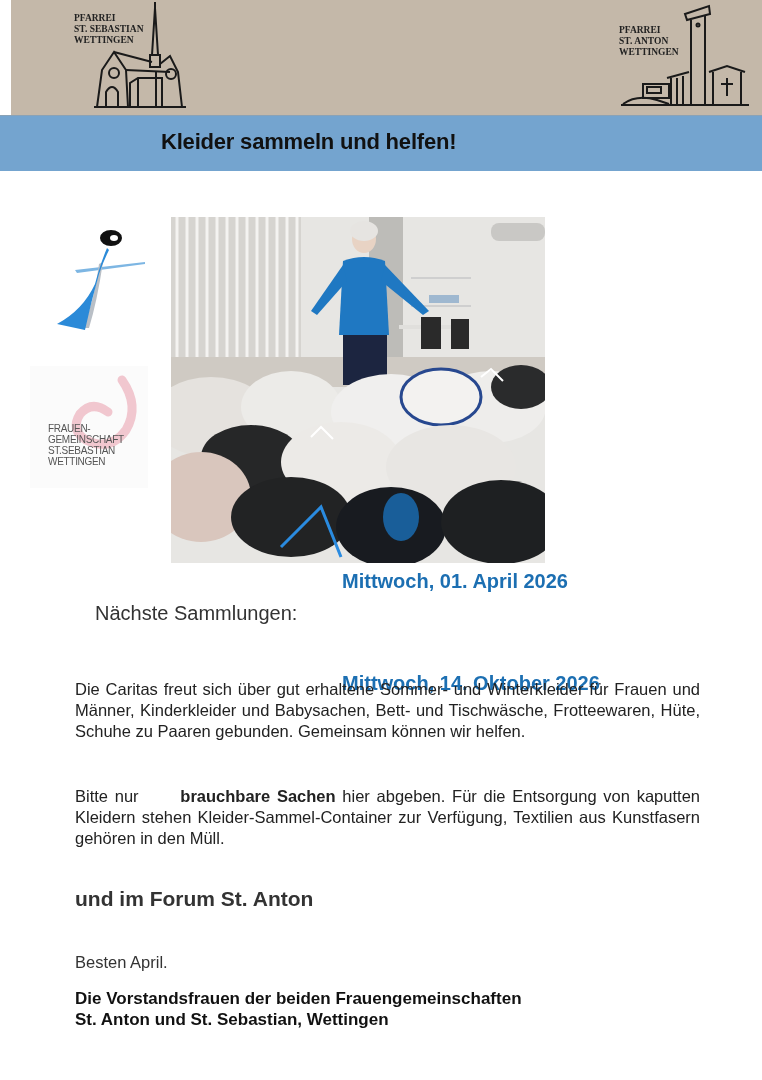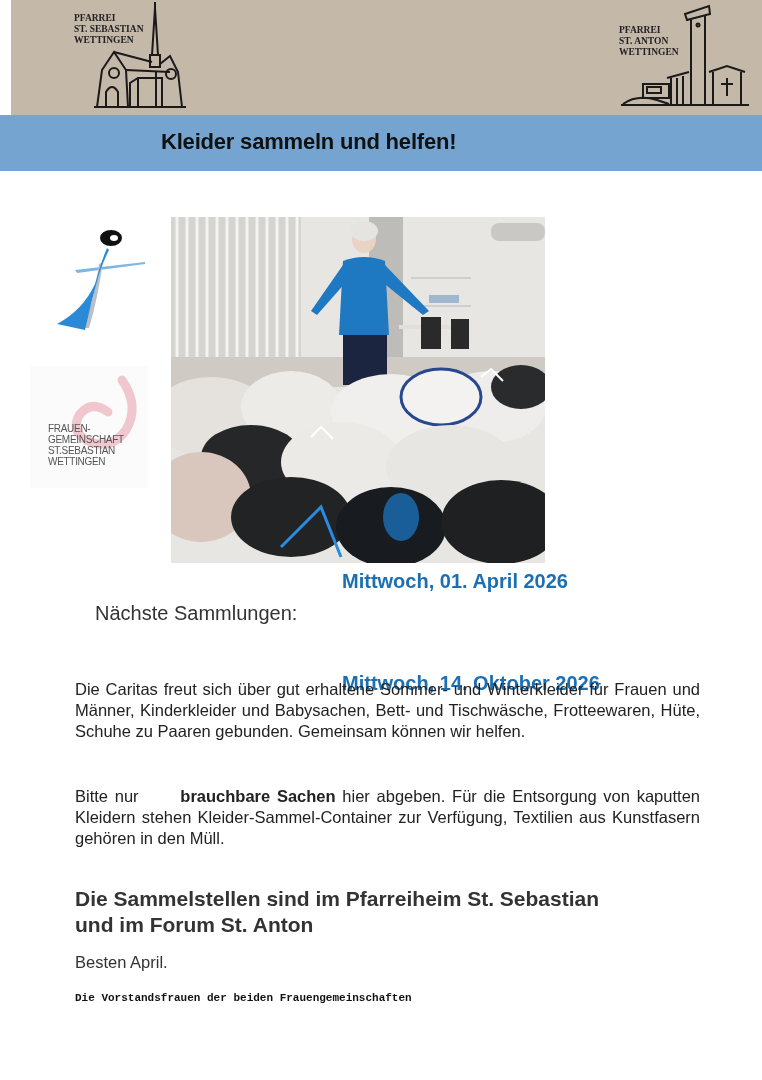--- a/index.html
+++ b/index.html
@@ -82,21 +82,21 @@
     .locations-heading {
       position: absolute; left: 75px; top: 886px; width: 640px;
       font-size: 21px; line-height: 26px; font-weight: bold; color: #333;
     }
     .thanks {
       position: absolute; left: 75px; top: 953px;
       font-size: 16.5px; color: #333;
     }
     .signature {
       position: absolute; left: 75px; top: 988px;
-      font-size: 11px; line-height: 21px; font-weight: bold; color: #111; font-family: Liberation Mono, monospace;
+      font-size: 17px; line-height: 21px; font-weight: bold; color: #111;
     }
   </style>
 </head>
 <body>
 
 <div class="header-band">
 
   <div class="parish-logo logo-sebastian">
     <svg width="100" height="112" viewBox="0 0 100 112">
       <g fill="none" stroke="#1a1a1a" stroke-width="2">
@@ -257,20 +257,20 @@
 </div>
 
 <div class="dates-label">Nächste Sammlungen:</div>
 <div class="date-item date-1">Mittwoch, 01. April 2026</div>
 <div class="date-item date-2">Mittwoch, 14. Oktober 2026</div>
 
 <p class="para para-1">Die Caritas freut sich über gut erhaltene Sommer- und Winterkleider für Frauen und Männer, Kinderkleider und Babysachen, Bett- und Tischwäsche, Frotteewaren, Hüte, Schuhe zu Paaren gebunden. Gemeinsam können wir helfen.</p>
 <p class="para para-2"><span>Bitte nur </span><b>brauchbare Sachen</b><span> hier abgeben. Für die Entsorgung von kaputten Kleidern stehen Kleider-Sammel-Container zur Verfügung, Textilien aus Kunstfasern gehören in den Müll.</span></p>
 
 <div class="locations-heading">
-  <div>Die Sammelstellen sind im Pfarreiheim St. Sebastian</div>
   <div>und im Forum St. Anton</div>
 </div>
 
 <div class="thanks">Besten April.</div>
 <div class="signature">
   <div>Die Vorstandsfrauen der beiden Frauengemeinschaften</div>
+  <div>St. Anton und St. Sebastian, Wettingen</div>
 </div>
 
 </body></html>

